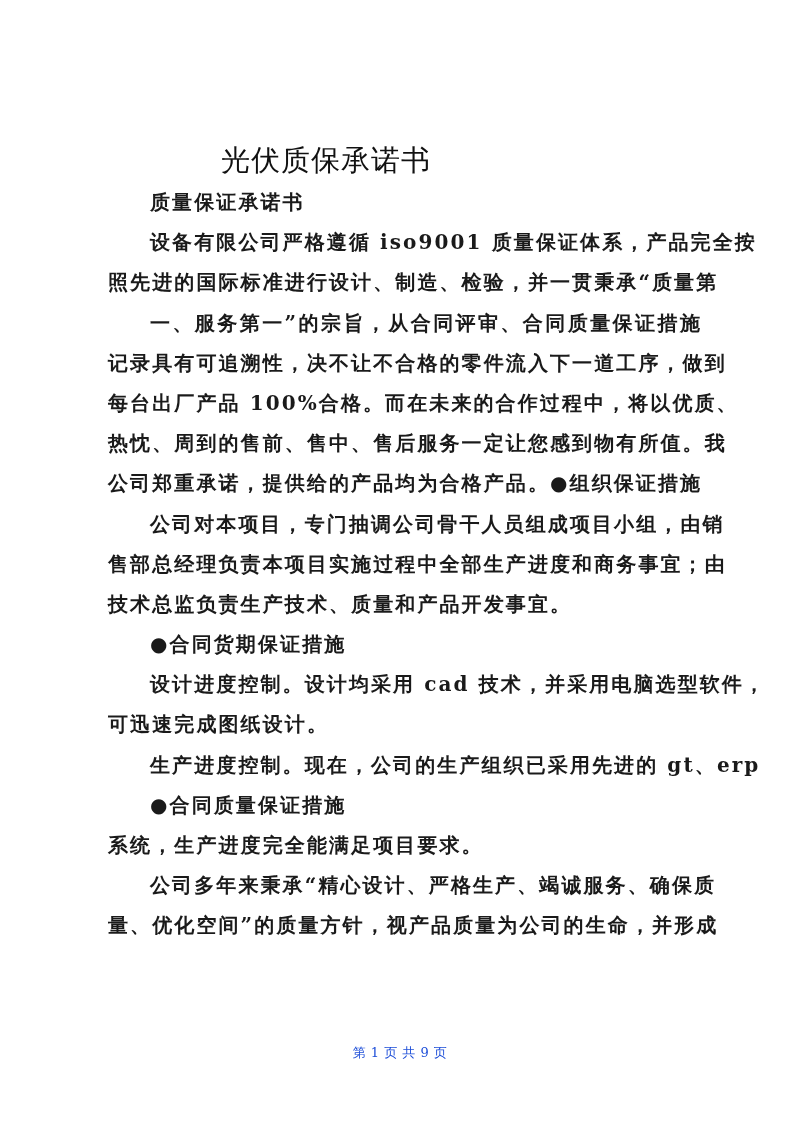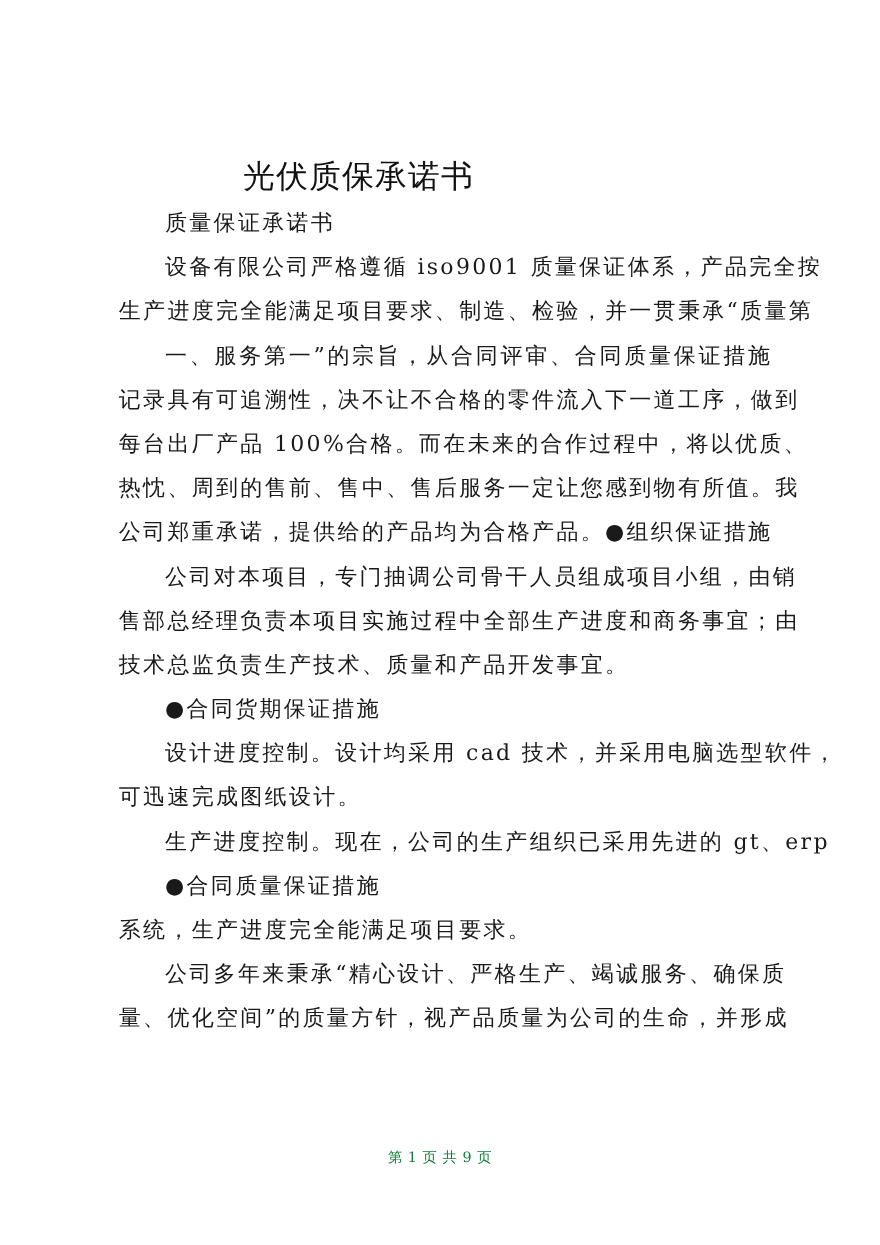--- a/index.html
+++ b/index.html
@@ -3,36 +3,36 @@
 <meta charset="utf-8">
 <style>
   html, body { margin: 0; padding: 0; background: #ffffff; }
   body { width: 800px; height: 1132px; position: relative; overflow: hidden;
          font-family: "DejaVu Serif", "Liberation Serif", serif; color: #1a1a1a; }
   .page { position: absolute; left: 0; top: 0; width: 800px; height: 1132px; }
   .title { position: absolute; left: 0; width: 652px; top: 140px; text-align: center;
            font-size: 29px; line-height: 40px; letter-spacing: 1px; color: #111; }
   .body { position: absolute; left: 108px; top: 182px; width: 594px; }
   .line { height: 40.2px; line-height: 40.2px; font-size: 20px; white-space: nowrap;
-          letter-spacing: 2.1px; text-align: justify; text-align-last: justify; }
+          letter-spacing: 2.1px; text-align: justify; text-align-last: justify; font-weight: bold; }
   .line.short { text-align-last: left; }
   .indent { padding-left: 42px; }
   .footer { position: absolute; left: 0; width: 800px; top: 1043px; text-align: center;
-            font-size: 13px; line-height: 20px; color: #15803d; letter-spacing: 0.5px; }
+            font-size: 13px; line-height: 20px; color: #1d4ed8; letter-spacing: 0.5px; }
 </style>
 </head>
 <body>
 
 <div class="page">
   <div class="title">光伏质保承诺书</div>
 
   <div class="body">
     <div class="line indent short">质量保证承诺书</div>
     <div class="line indent">设备有限公司严格遵循 iso9001 质量保证体系，产品完全按</div>
-    <div class="line">生产进度完全能满足项目要求、制造、检验，并一贯秉承“质量第</div>
+    <div class="line">照先进的国际标准进行设计、制造、检验，并一贯秉承“质量第</div>
     <div class="line indent">一、服务第一”的宗旨，从合同评审、合同质量保证措施</div>
     <div class="line">记录具有可追溯性，决不让不合格的零件流入下一道工序，做到</div>
     <div class="line">每台出厂产品 100%合格。而在未来的合作过程中，将以优质、</div>
     <div class="line">热忱、周到的售前、售中、售后服务一定让您感到物有所值。我</div>
     <div class="line">公司郑重承诺，提供给的产品均为合格产品。●组织保证措施</div>
     <div class="line indent">公司对本项目，专门抽调公司骨干人员组成项目小组，由销</div>
     <div class="line">售部总经理负责本项目实施过程中全部生产进度和商务事宜；由</div>
     <div class="line short">技术总监负责生产技术、质量和产品开发事宜。</div>
     <div class="line indent short">●合同货期保证措施</div>
     <div class="line indent">设计进度控制。设计均采用 cad 技术，并采用电脑选型软件，</div>

